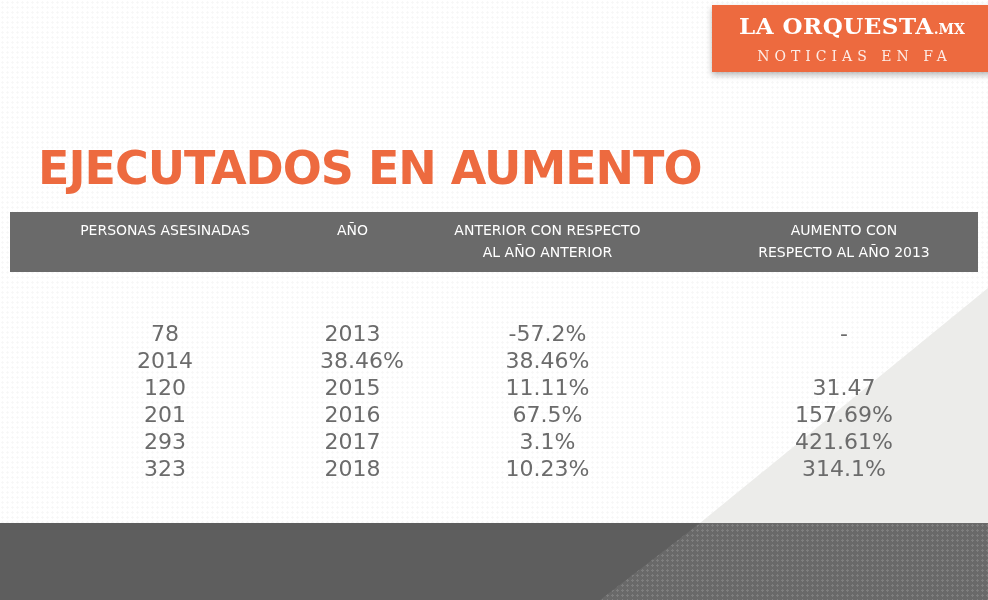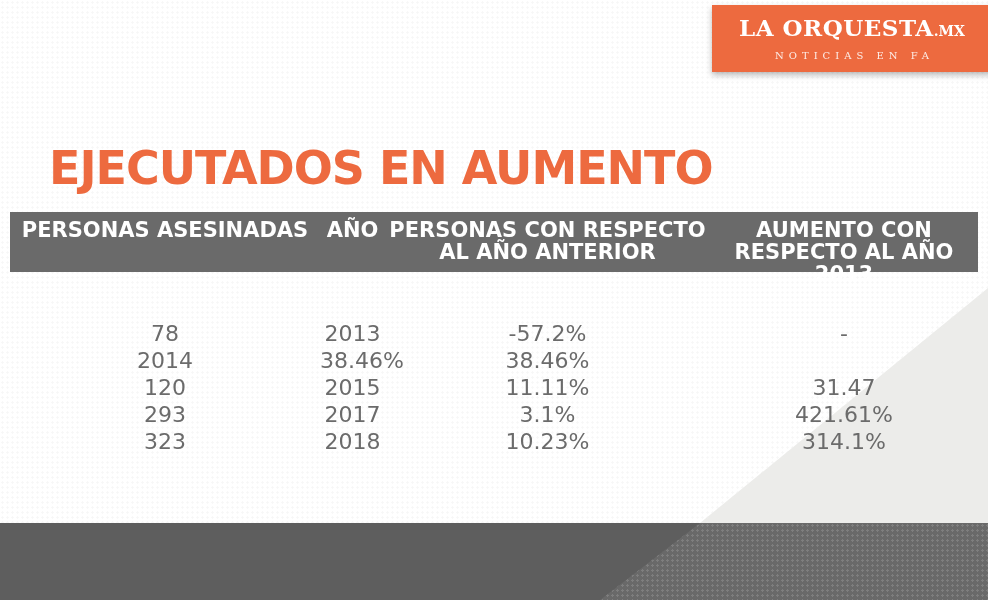--- a/index.html
+++ b/index.html
@@ -28,34 +28,34 @@
     gap: 7px;
   }
   .logo-title {
     font-family: "DejaVu Serif", "Liberation Serif", serif;
     font-weight: bold; color: #ffffff; font-size: 23px; line-height: 1;
     letter-spacing: 0.5px; white-space: nowrap;
   }
   .logo-domain { font-size: 14px; letter-spacing: 0; }
   .logo-tagline {
     font-family: "DejaVu Serif", "Liberation Serif", serif;
-    color: rgba(255,255,255,0.88); font-size: 10px; letter-spacing: 5px;
+    color: rgba(255,255,255,0.88); font-size: 14px; letter-spacing: 5px;
     margin-top: 4px; white-space: nowrap; text-indent: 5px;
   }
   
   .page-title {
-    position: absolute; left: 49px; top: 141px; margin: 0;
+    position: absolute; left: 38px; top: 141px; margin: 0;
     font-size: 46px; font-weight: bold; letter-spacing: -1px;
     white-space: nowrap;
   }
   
   .thead {
     position: absolute; left: 10px; top: 212px; width: 968px; height: 60px;
     display: grid; grid-template-columns: 310px 65px 325px 268px;
-    color: #ffffff; font-weight: bold; font-size: 21px; line-height: 22px;
+    color: #ffffff; font-weight: normal; font-size: 14px; line-height: 22px;
     text-align: center;
   }
   .th { padding-top: 7px; }
   .tbody {
     position: absolute; left: 10px; top: 320px; width: 968px;
     font-weight: normal; font-size: 22px; color: #6b6b6b; text-align: center;
   }
   .tr {
     display: grid; grid-template-columns: 310px 65px 325px 268px;
     height: 27px; line-height: 27px;
@@ -87,21 +87,21 @@
   <h1 class="page-title" style="color:#ED6A3F;">EJECUTADOS EN AUMENTO</h1>
 
   <div class="thead" style="background:#6A6A6A;">
     <div class="th">
       <div>PERSONAS ASESINADAS</div>
     </div>
     <div class="th">
       <div>AÑO</div>
     </div>
     <div class="th">
-      <div>PERSONAS CON RESPECTO</div>
+      <div>ANTERIOR CON RESPECTO</div>
       <div>AL AÑO ANTERIOR</div>
     </div>
     <div class="th">
       <div>AUMENTO CON</div>
       <div>RESPECTO AL AÑO 2013</div>
     </div>
   </div>
 
   <div class="tbody">
     <div class="tr">
@@ -115,20 +115,26 @@
       <div>38.46%</div>
       <div>38.46%</div>
     </div>
     <div class="tr">
       <div>120</div>
       <div>2015</div>
       <div>11.11%</div>
       <div>31.47</div>
     </div>
     <div class="tr">
+      <div>201</div>
+      <div>2016</div>
+      <div>67.5%</div>
+      <div>157.69%</div>
+    </div>
+    <div class="tr">
       <div>293</div>
       <div>2017</div>
       <div>3.1%</div>
       <div>421.61%</div>
     </div>
     <div class="tr">
       <div>323</div>
       <div>2018</div>
       <div>10.23%</div>
       <div>314.1%</div>

